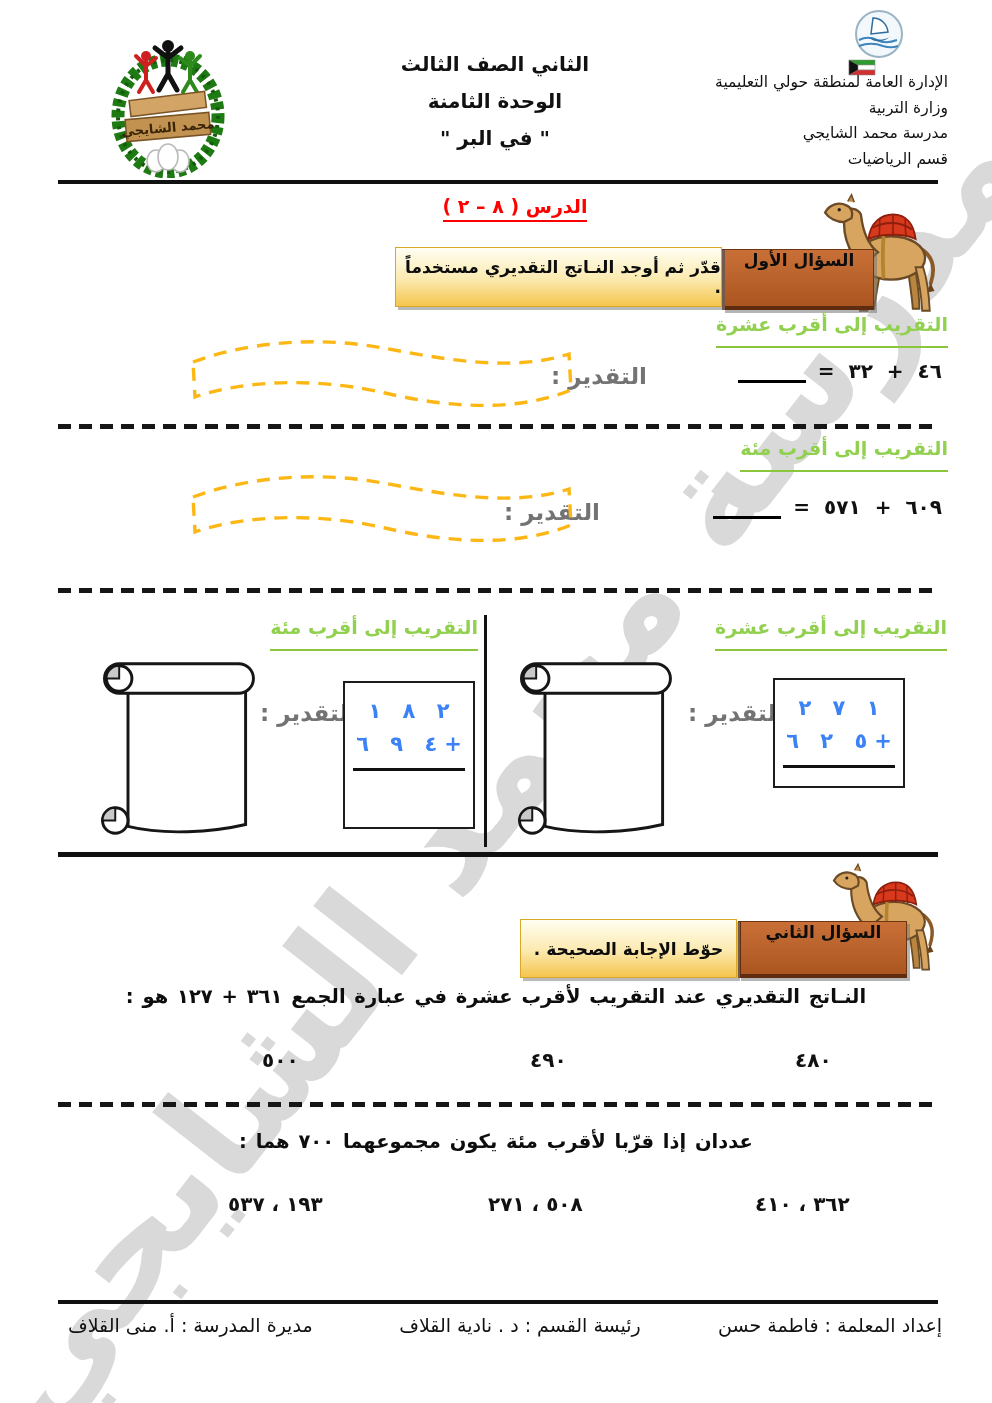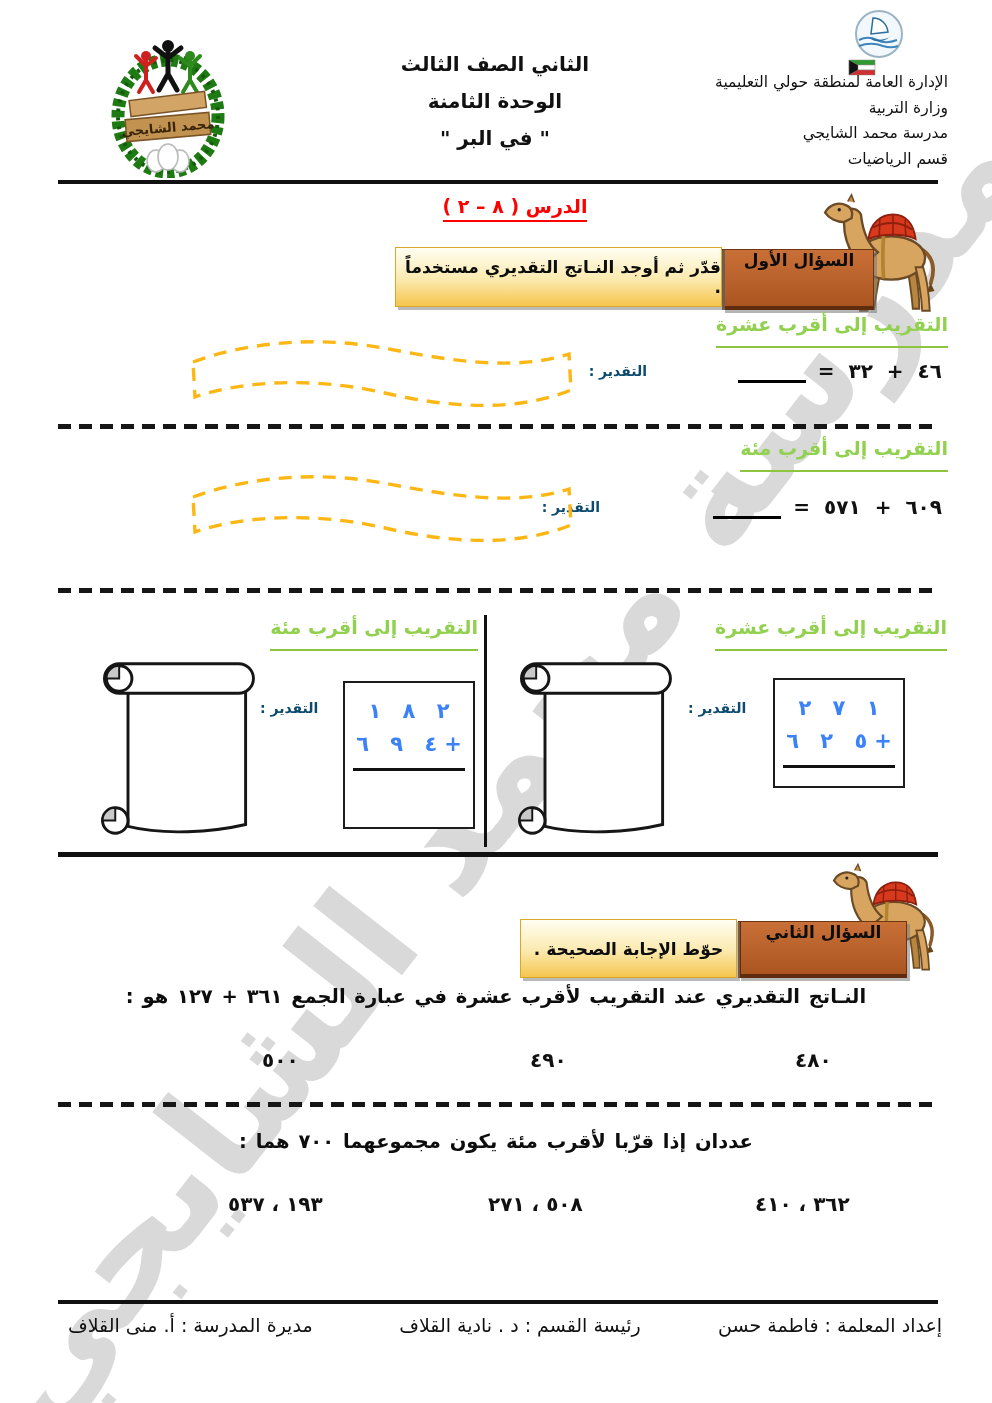--- a/index.html
+++ b/index.html
@@ -24,21 +24,21 @@
     display:flex;align-items:flex-start;justify-content:center;font-size:17px;font-weight:bold;color:#0d0d0d;}
   .yellow-box{background:linear-gradient(180deg,#fffef2 0%,#fbe9ad 55%,#f5c54e 100%);border:1px solid #d8a928;
     box-shadow:3px 3px 0 rgba(130,130,130,.55);display:flex;align-items:center;justify-content:center;
     font-size:17px;font-weight:bold;color:#0d0d0d;}
   
   .green-head{font-size:19px;font-weight:bold;color:#92d050;}
   .green-head span{display:inline-block;border-bottom:2.5px solid #8cc63f;padding-bottom:11px;}
   
   .equation-row{display:flex;direction:rtl;align-items:flex-end;gap:12px;font-size:20px;font-weight:bold;color:#111;word-spacing:7px;}
   .blank{display:inline-block;width:68px;height:24px;border-bottom:3px solid #000;}
-  .estimate-label{font-size:14px;font-weight:bold;color:#0c4a6e;}
+  .estimate-label{font-size:23px;font-weight:bold;color:#737373;}
   
   .add-box{border:2.5px solid #1c1c1c;background:#fff;box-sizing:border-box;padding-top:12px;}
   .add-row{direction:ltr;text-align:center;font-size:21px;font-weight:bold;color:#3b82f6;line-height:33px;word-spacing:14px;}
   .plus{margin-left:7px;}
   .sum-line{width:88%;margin:7px auto 0;border-top:3px solid #111;}
   .answer-space{height:56px;}
   .option{font-size:20px;font-weight:bold;color:#111;text-align:left;direction:rtl;}
   .question-line{font-size:19.5px;font-weight:bold;color:#0d0d0d;text-align:center;direction:rtl;word-spacing:2px;}
   .footer-text{font-size:19px;color:#111;}
   svg{display:block;}

